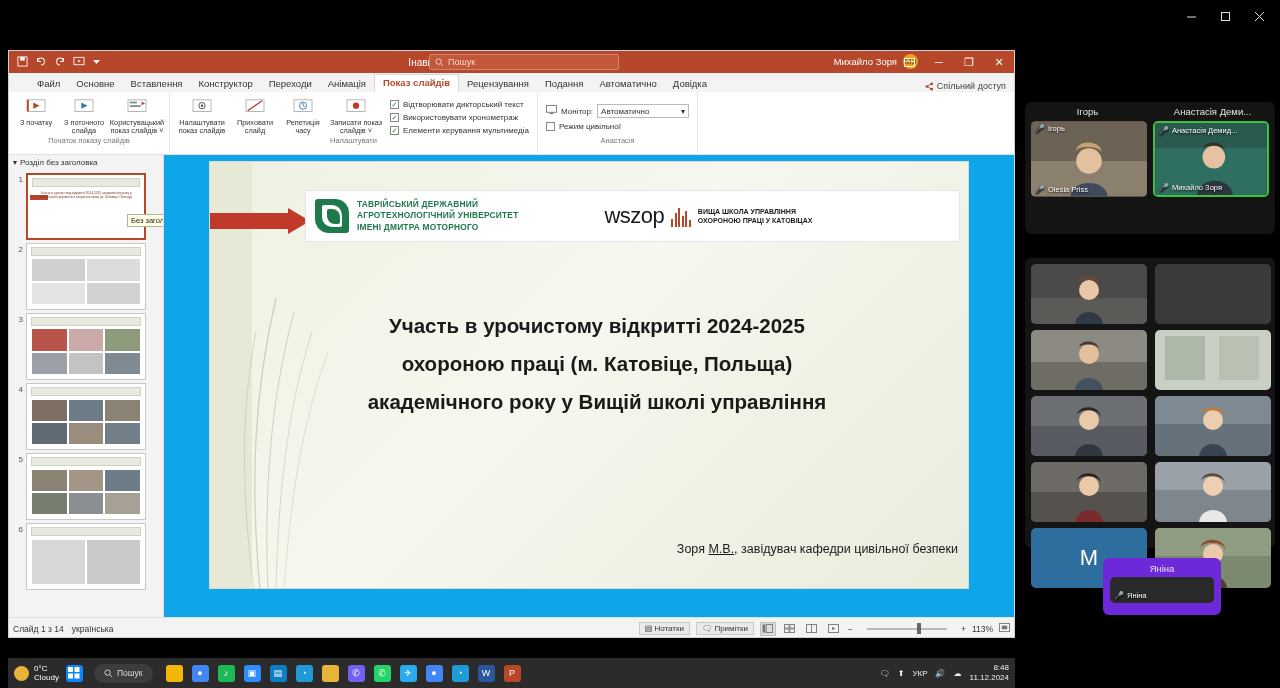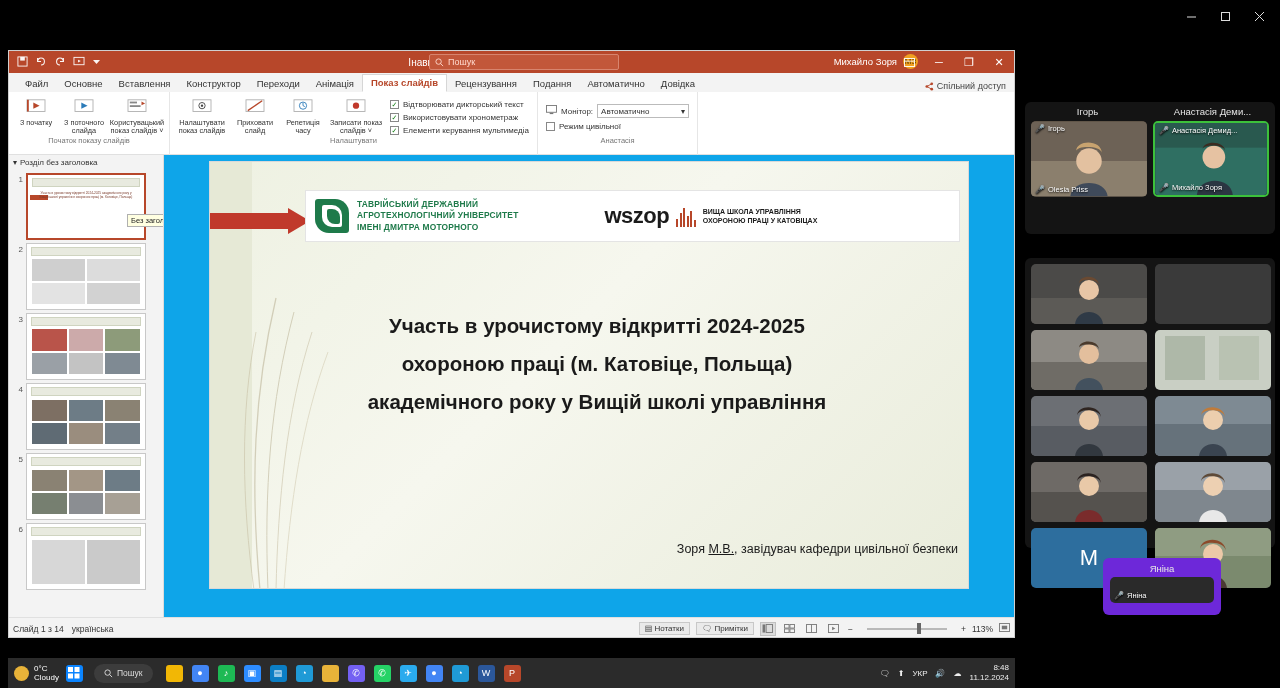--- a/index.html
+++ b/index.html
@@ -57,21 +57,21 @@
   }
   .ppt-wctrl { position: absolute; right: 0; top: 0; display: flex; height: 22px; }
   .ppt-wctrl div {
     width: 30px; height: 22px; display: flex; align-items: center; justify-content: center;
     font-size: 11px; color: #fff;
   }
 
   
   .ribbon-tabs {
     height: 19px; background: #f3f3f3; display: flex; align-items: flex-end;
-    padding-left: 8px; font-size: 9.5px; color: #333; gap: 0px; position: relative;
+    padding-left: 20px; font-size: 9.5px; color: #333; gap: 0px; position: relative;
   }
   .ribbon-tabs .tab { padding: 2px 8px 3px 8px; white-space: nowrap; }
   .ribbon-tabs .tab.active {
     background: #fff; border: 1px solid #d6d6d6; border-bottom: 1px solid #fff;
     color: #b7472a; font-weight: bold;
   }
   .share-btn {
     position: absolute; right: 8px; bottom: 1px; font-size: 9px; color: #444;
     display: flex; align-items: center; gap: 3px;
   }
@@ -154,21 +154,21 @@
   .leaf::after {
     content: ""; position: absolute; left: 7px; top: 6px; width: 20px; height: 22px;
     background: #fff; border-radius: 2px 10px 2px 10px;
   }
   .leaf::before {
     content: ""; position: absolute; left: 12px; top: 10px; width: 13px; height: 15px;
     background: #1e7a4a; border-radius: 2px 8px 2px 8px; z-index: 2;
   }
   .tdatu-txt { font-size: 8.4px; font-weight: bold; color: #1e7a4a; line-height: 1.35; letter-spacing: .2px; }
   .wszop-wrap { display: flex; align-items: center; gap: 7px; margin-left: 86px; }
-  .wszop-word { font-size: 22px; font-weight: bold; color: #1b1b1b; letter-spacing: -0.5px; }
+  .wszop-word { font-size: 22px; font-weight: normal; color: #1b1b1b; letter-spacing: -0.5px; }
   .wszop-bars { display: flex; align-items: flex-end; gap: 1.5px; height: 22px; }
   .wszop-bars i { width: 2px; background: #b7472a; display: block; }
   .wszop-txt { font-size: 7px; font-weight: bold; color: #1b1b1b; line-height: 1.35; }
   .arrow-shape {
     position: absolute; left: 0px; top: 46px; width: 100px; height: 26px;
   }
   .slide-title {
     position: absolute; left: 72px; top: 145px; width: 630px; text-align: center;
     font-size: 20.5px; font-weight: bold; color: #1a1a1a; line-height: 1.85;
   }

